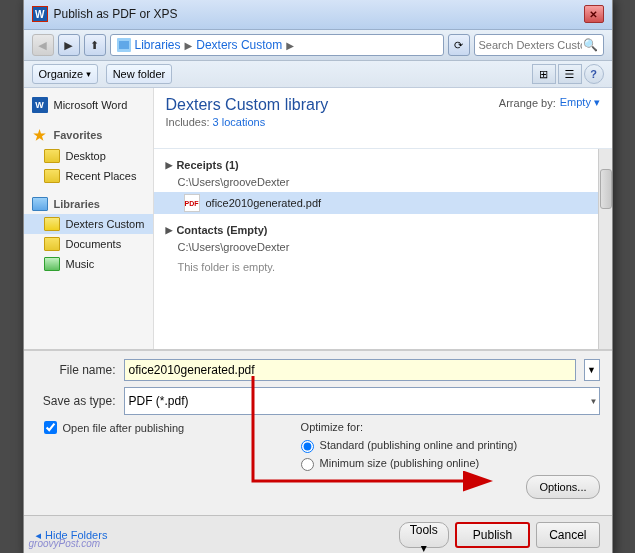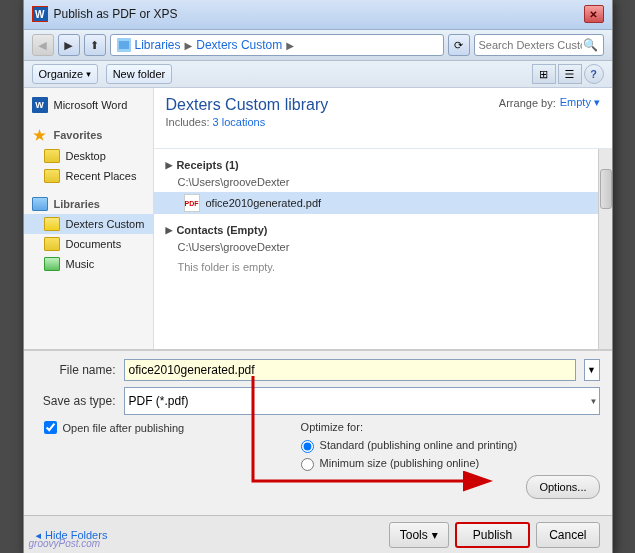--- a/index.html
+++ b/index.html
@@ -521,26 +521,27 @@
     .action-btns {
       display: flex;
       gap: 6px;
       align-items: center;
     }
     .tools-btn {
       height: 26px;
       padding: 0 10px;
       background: linear-gradient(to bottom, #f5f5f5, #e0e0e0);
       border: 1px solid #aaa;
-      border-radius: 3px;
+      border-radius: 10px;
       cursor: pointer;
       font-size: 12px;
       display: flex;
       align-items: center;
       gap: 4px;
+      flex-direction: column;
     }
     .publish-btn {
       height: 26px;
       padding: 0 16px;
       background: linear-gradient(to bottom, #f5f5f5, #e0e0e0);
       border: 2px solid #cc0000;
       border-radius: 3px;
       cursor: pointer;
       font-size: 12px;
       font-weight: 500;

